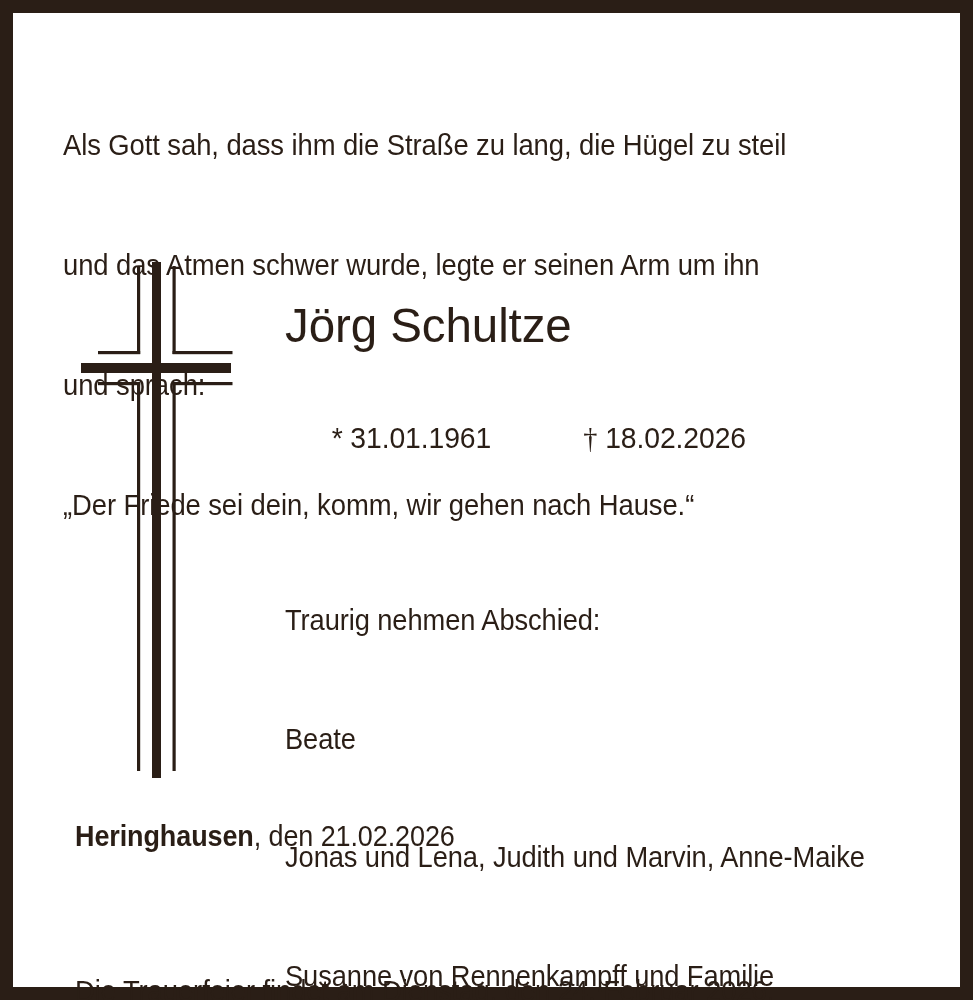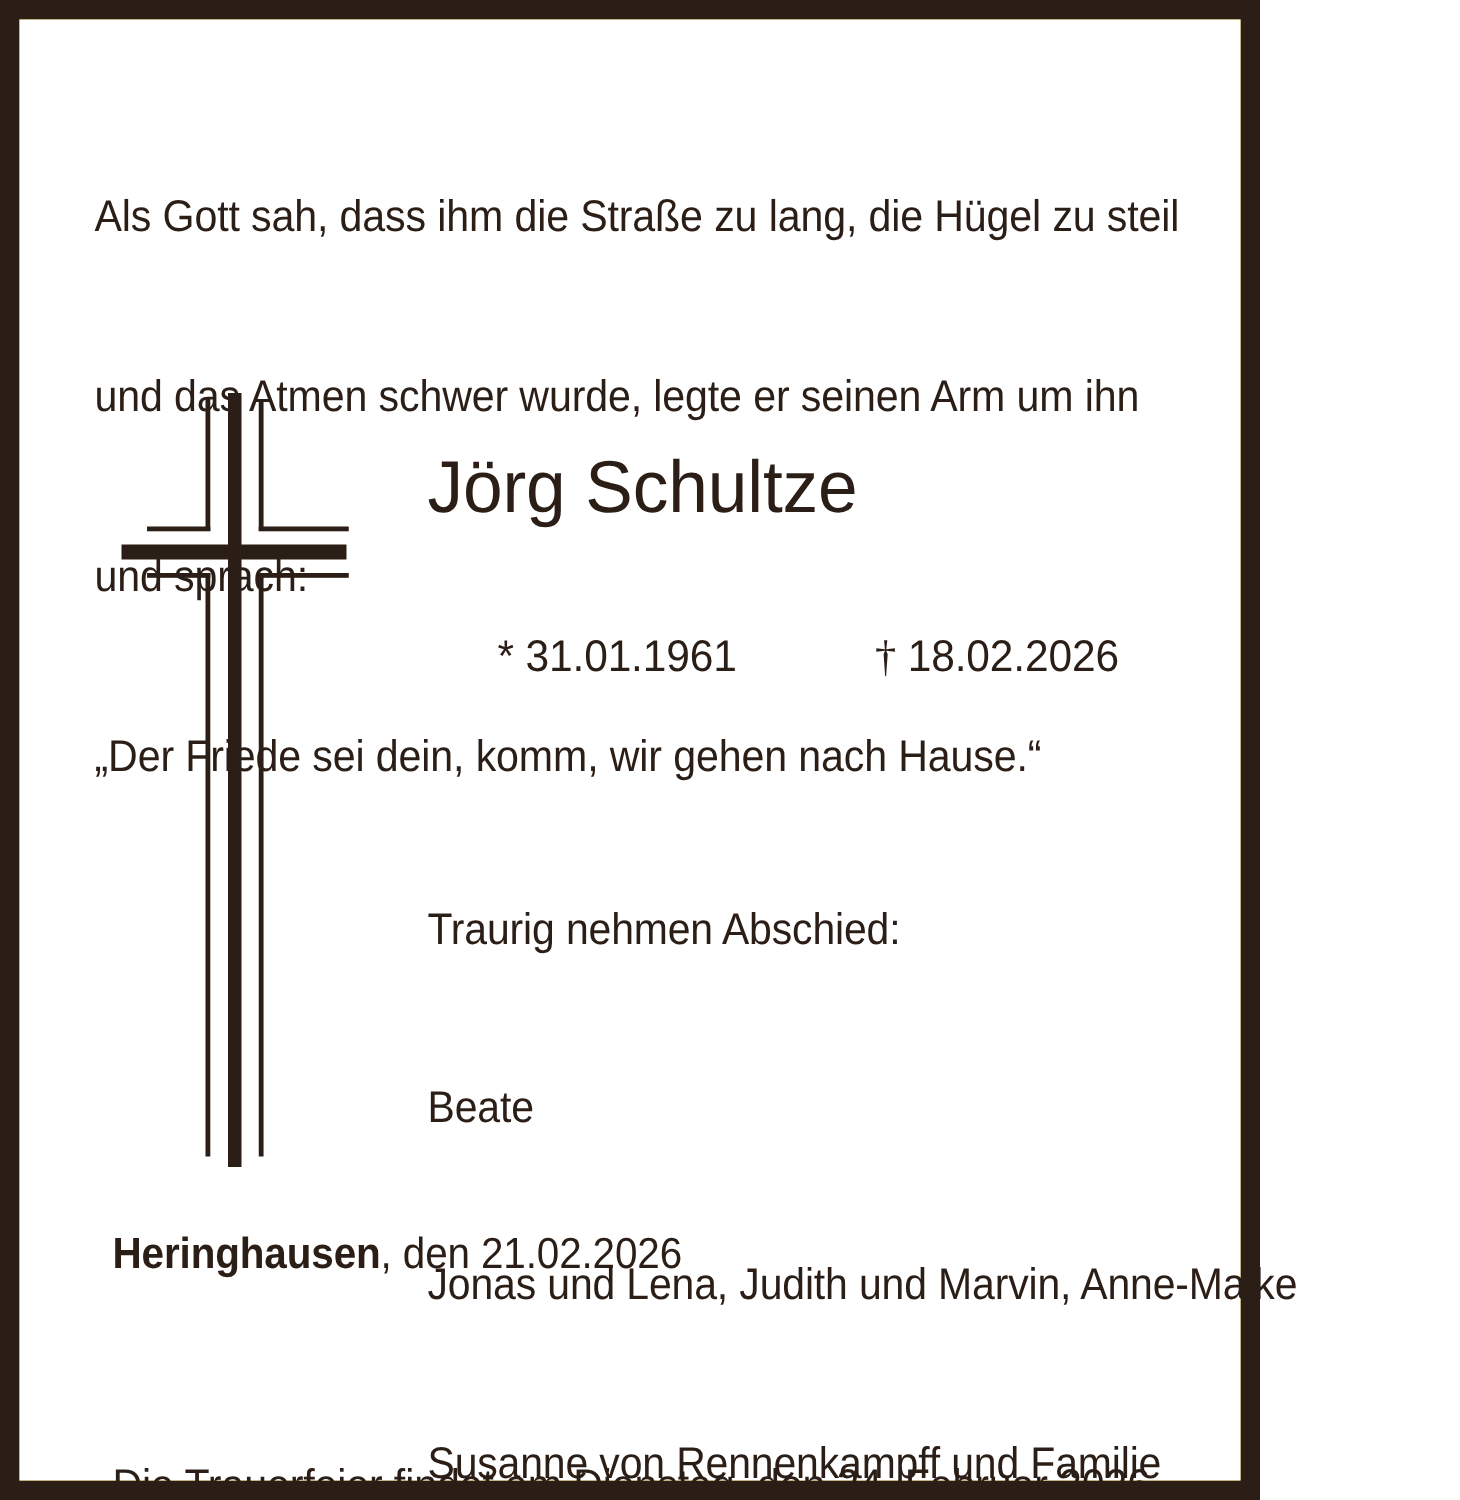--- a/index.html
+++ b/index.html
@@ -11,23 +11,23 @@
     width: 973px;
     height: 1000px;
     overflow: hidden;
     font-family: "Liberation Sans", "DejaVu Sans", sans-serif;
   }
 
   
   .notice {
     position: relative;
     box-sizing: border-box;
-    width: 840px;
+    width: 973px;
     height: 1000px;
-    background: #eab308;
+    background: #a16207;
     border: 13px solid #2a1e16;
   }
 
   .page {
     position: relative;
     width: 100%;
     height: 100%;
     background: #ffffff;
   }
 

